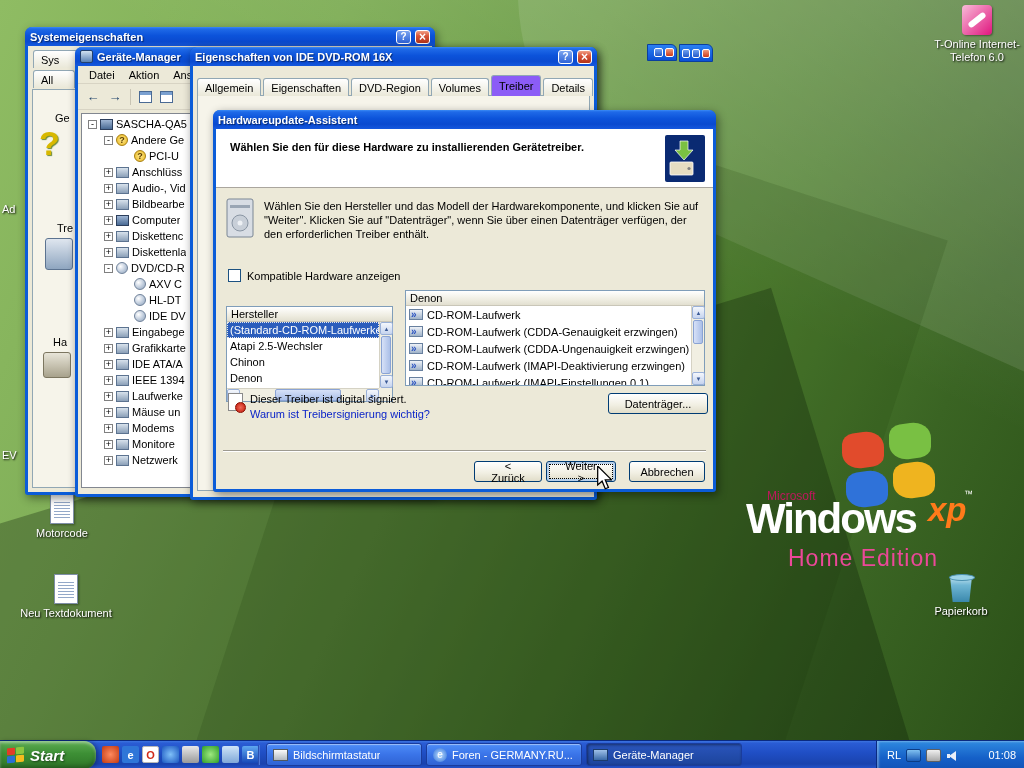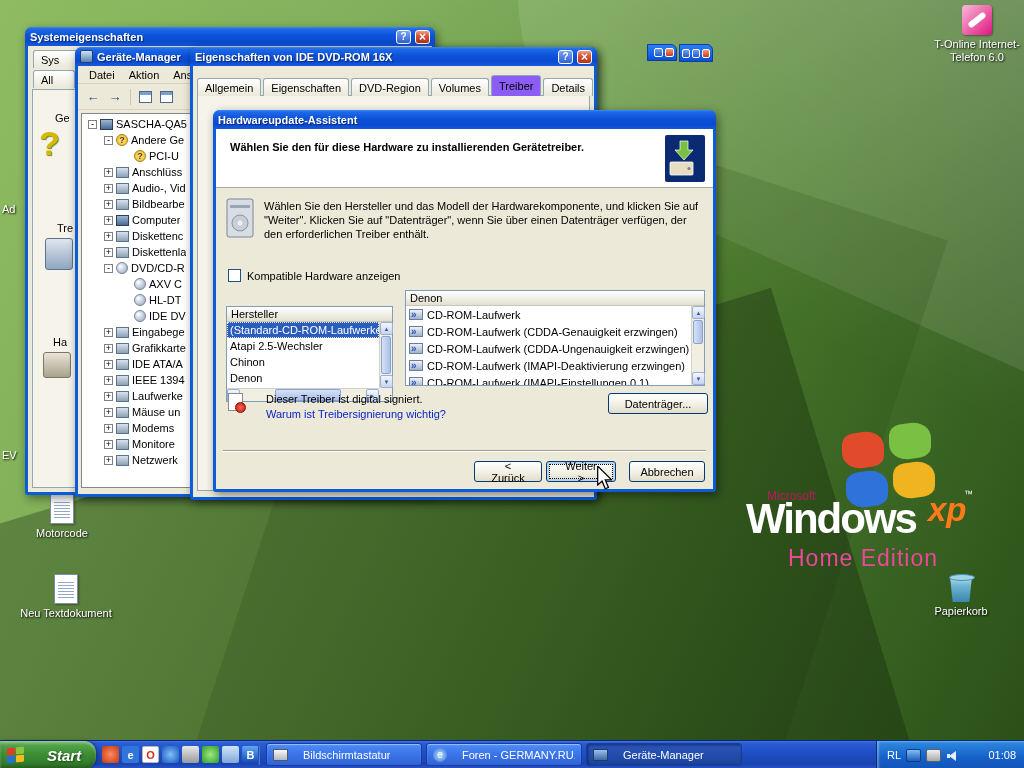--- a/index.html
+++ b/index.html
@@ -115,59 +115,59 @@
   .vsb.full{bottom:0}
   .sbtn{flex:none;width:13px;height:13px;background:linear-gradient(#f4f7fc,#c6d4ef);border:1px solid #99b0d8;border-radius:2px;color:#3b5a96;font-size:6px;display:flex;align-items:center;justify-content:center}
   .sbtn.up::after{content:"▲"}.sbtn.down::after{content:"▼"}.sbtn.left::after{content:"◄"}.sbtn.right::after{content:"►"}
   .sthumb{flex:1;margin:1px;background:linear-gradient(90deg,#d7e1f7,#aabfe8);border:1px solid #8aa3d4;border-radius:2px}
   .sthumb.fixed{flex:none;height:24px}
   .sspace{flex:1}
   .hsb{position:absolute;left:0;bottom:0;right:13px;height:13px;background:#f1efe2;border-top:1px solid #d5d2c4;display:flex}
   .hsb-track{flex:1;position:relative}
   .hthumb{position:absolute;left:28%;width:52%;top:0;bottom:0;background:linear-gradient(#d7e1f7,#aabfe8);border:1px solid #8aa3d4;border-radius:2px}
   .corner{position:absolute;right:0;bottom:0;width:13px;height:13px;background:#f1efe2}
-  .signed{position:absolute;left:10px;top:264px;display:flex;gap:20px;align-items:flex-start}
+  .signed{position:absolute;left:10px;top:264px;display:flex;gap:4px;align-items:flex-start}
   .sig-icon{width:20px;height:20px;position:relative;flex:none}
   .sig-icon::before{content:"";position:absolute;left:2px;top:0;width:13px;height:16px;background:#fff;border:1px solid #8a8a8a}
   .sig-icon::after{content:"";position:absolute;right:0;bottom:0;width:9px;height:9px;border-radius:50%;background:radial-gradient(#f06a5a,#c01808);border:1px solid #8a0c00}
   .link{display:inline-block;margin-top:3px;color:#0b24c8;cursor:pointer}
   .wiz-sep{position:absolute;left:7px;top:321px;width:483px;height:2px;border-top:1px solid #9d9a90;border-bottom:1px solid #fff}
 
   
   .frag-win{position:absolute;background:linear-gradient(#2a80f2,#0b50d8);border:1px solid #0a3f9e;border-radius:0 6px 0 0;display:flex;align-items:center;justify-content:flex-end;gap:2px;padding:0 2px}
   .mini-btn{width:9px;height:9px;border-radius:2px;border:1px solid #fff}
   .mb-blue{background:linear-gradient(#6f9ff0,#2358c8)}
   .mb-red{background:linear-gradient(#f09a7c,#cc3a1a)}
 
   
   .cursor{position:absolute;z-index:50}
 
   
   .taskbar{position:absolute;left:0;top:740px;width:1024px;height:28px;z-index:40;
     background:linear-gradient(#3c74e0 0%,#2a5cd4 8%,#1f4ec4 45%,#1a43ae 85%,#2452c8 100%);border-top:1px solid #0a2a80}
-  .start-btn{position:absolute;left:0;top:0;width:96px;height:28px;background:linear-gradient(#5eac53,#3d8f35 45%,#2e7527);border-radius:0 12px 12px 0;display:flex;align-items:center;gap:22px;padding:0 12px 0 7px;
+  .start-btn{position:absolute;left:0;top:0;width:96px;height:28px;background:linear-gradient(#5eac53,#3d8f35 45%,#2e7527);border-radius:0 12px 12px 0;display:flex;align-items:center;gap:5px;padding:0 12px 0 7px;
     box-shadow:inset 0 2px 3px rgba(255,255,255,.4),inset 0 -3px 4px rgba(0,0,0,.25),2px 0 4px rgba(0,0,0,.3)}
   .start-label{color:#fff;font-size:15px;font-weight:bold;font-style:italic;text-shadow:1px 1px 2px rgba(0,0,0,.5)}
   .start-flag{position:relative;width:18px;height:16px}
   .f{position:absolute;width:8px;height:7px;border-radius:1px;transform:skewY(-6deg)}
   .fr{left:0;top:1px;background:#e23c28}.fg{left:9px;top:0;background:#8cc63f}
   .fb{left:0;top:9px;background:#2a6fd6}.fy{left:9px;top:8px;background:#f5bc1e}
   .quick{position:absolute;left:102px;top:5px;display:flex;gap:3px}
   .qicon{width:17px;height:17px;border-radius:2px;display:flex;align-items:center;justify-content:center;color:#fff;font-size:11px;font-weight:bold}
   .q-red{background:radial-gradient(#ff8a5e,#c23a12)}
   .q-ie{background:#2f76d8}
   .q-opera{background:#fff;color:#d02a18;border:1px solid #b8b8b8}
   .q-wmp{background:radial-gradient(#7fc0f8,#1a56c0)}
   .q-gray{background:linear-gradient(#e8e8e8,#9a9a9a)}
   .q-msn{background:radial-gradient(#9fe87f,#2f9e2a)}
   .q-light{background:linear-gradient(#cfe4f8,#7fa8d8)}
   .q-bt{background:linear-gradient(#5fa8f0,#1548b8)}
   .tsep{position:absolute;left:258px;top:4px;width:2px;height:20px;background:linear-gradient(90deg,#1a3c9c,#5a8af0)}
   .tasks{position:absolute;left:266px;top:2px;display:flex;gap:4px}
-  .taskbtn{width:156px;height:23px;background:linear-gradient(#4e8df8,#3a74e8 50%,#2f63d4);border:1px solid #1a3c9c;border-radius:3px;display:flex;align-items:center;gap:15px;padding:0 6px;color:#fff;box-shadow:inset 0 1px 1px rgba(255,255,255,.45)}
+  .taskbtn{width:156px;height:23px;background:linear-gradient(#4e8df8,#3a74e8 50%,#2f63d4);border:1px solid #1a3c9c;border-radius:3px;display:flex;align-items:center;gap:5px;padding:0 6px;color:#fff;box-shadow:inset 0 1px 1px rgba(255,255,255,.45)}
   .taskbtn.pressed{background:linear-gradient(#2a55bc,#1c449c);box-shadow:inset 1px 1px 3px rgba(0,0,0,.45)}
   .tk-label{white-space:nowrap;overflow:hidden;font-size:11px}
   .tk-ic{width:15px;height:12px;flex:none}
   .tk-kb{background:linear-gradient(#fafafa,#b0b8c0);border:1px solid #50585f}
   .tk-ie{width:14px;height:14px;border-radius:50%;background:radial-gradient(#bfe0ff,#2a6cd8);color:#fff;font-size:10px;display:flex;align-items:center;justify-content:center}
   .tk-ie::after{content:"e"}
   .tk-dm{background:linear-gradient(#9ec0e8,#3a6aa8);border:1px solid #1c3c6c}
   .tray{position:absolute;right:0;top:0;width:148px;height:28px;background:linear-gradient(#2f8ae0,#1560c8 60%,#1254b8);border-left:1px solid #0a2a80;box-shadow:inset 2px 1px 2px rgba(255,255,255,.3);display:flex;align-items:center;gap:5px;padding:0 8px 0 10px;color:#fff}
   .trico{width:15px;height:13px;border-radius:2px;position:relative}
   .tr-net{background:linear-gradient(#7fc0f0,#1a5cb8);border:1px solid #0c3c84}

